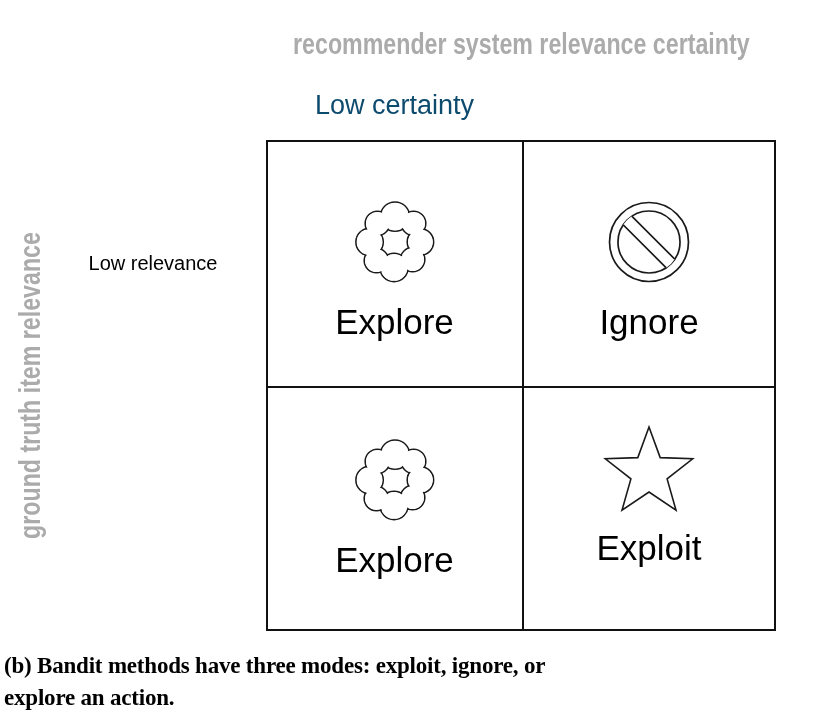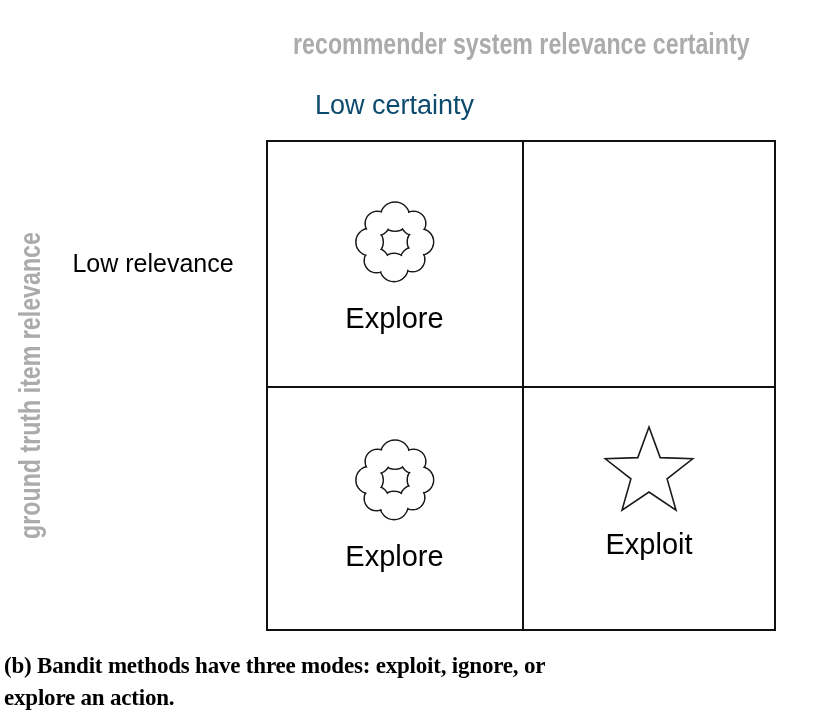--- a/index.html
+++ b/index.html
@@ -58,21 +58,21 @@
     transform: rotate(-90deg) scaleX(0.8);
     white-space: nowrap;
   }
   .row-header {
     position: absolute;
     left: 40px;
     width: 226px;
     display: flex;
     align-items: center;
     justify-content: center;
-    font-size: 25px;
+    font-size: 20px;
     color: #000000;
   }
   .row-header.top    { top: 124px; height: 247px; }
   .row-header.bottom { top: 371px; height: 244px; }
 
   .grid-box {
     position: absolute;
     left: 266px;
     top: 124px;
     width: 510px;
@@ -109,21 +109,21 @@
   .cell.bl { left: 268px; top: 372px; width: 253px; height: 241px; padding-top: 44px; }
   .cell.br { left: 524px; top: 360px; width: 250px; height: 241px; padding-top: 44px; }
   .icon-box {
     height: 96px;
     display: flex;
     align-items: center;
     justify-content: center;
   }
   .cell-label {
     margin-top: 12px;
-    font-size: 29px;
+    font-size: 35px;
     color: #000000;
     text-align: center;
   }
 
   .caption {
     position: absolute;
     left: 4px;
     top: 634px;
     width: 810px;
     font-family: "Liberation Serif", serif;
@@ -177,20 +177,37 @@
           <circle cx="49" cy="76" r="13.5"></circle>
             <circle cx="31" cy="69" r="11.5"></circle>
           <circle cx="24" cy="50" r="13"></circle>
             <circle cx="32" cy="31" r="11.5"></circle>
         </g>
       </svg>
     </div>
     <div class="cell-label">Explore</div>
   </div>
 
+  <div class="cell tr">
+    <div class="icon-box">
+      <svg width="94" height="94" viewBox="0 0 100 100">
+        <defs>
+          <clipPath id="noentry-inner">
+              <circle cx="50" cy="50" r="33"></circle>
+            </clipPath>
+        </defs>
+        <circle cx="50" cy="50" r="42" fill="none" stroke="#1a1a1a" stroke-width="1.8"></circle>
+        <circle cx="50" cy="50" r="33" fill="none" stroke="#1a1a1a" stroke-width="1.8"></circle>
+        <g clip-path="url(#noentry-inner)">
+          <rect x="-15" y="43.5" width="130" height="13" fill="#ffffff" stroke="#1a1a1a" stroke-width="1.8" transform="rotate(45 50 50)"></rect>
+        </g>
+      </svg>
+    </div>
+    <div class="cell-label">Ignore</div>
+  </div>
 
   <div class="cell bl">
     <div class="icon-box">
       <svg width="88" height="90" viewBox="5 4 90 92">
         <g fill="#ffffff" stroke="#1a1a1a" stroke-width="1.6">
           <circle cx="50" cy="24" r="15"></circle>
             <circle cx="69" cy="31" r="12.5"></circle>
           <circle cx="76" cy="50" r="13.5"></circle>
             <circle cx="68" cy="68" r="12.5"></circle>
           <circle cx="49" cy="76" r="14.5"></circle>

